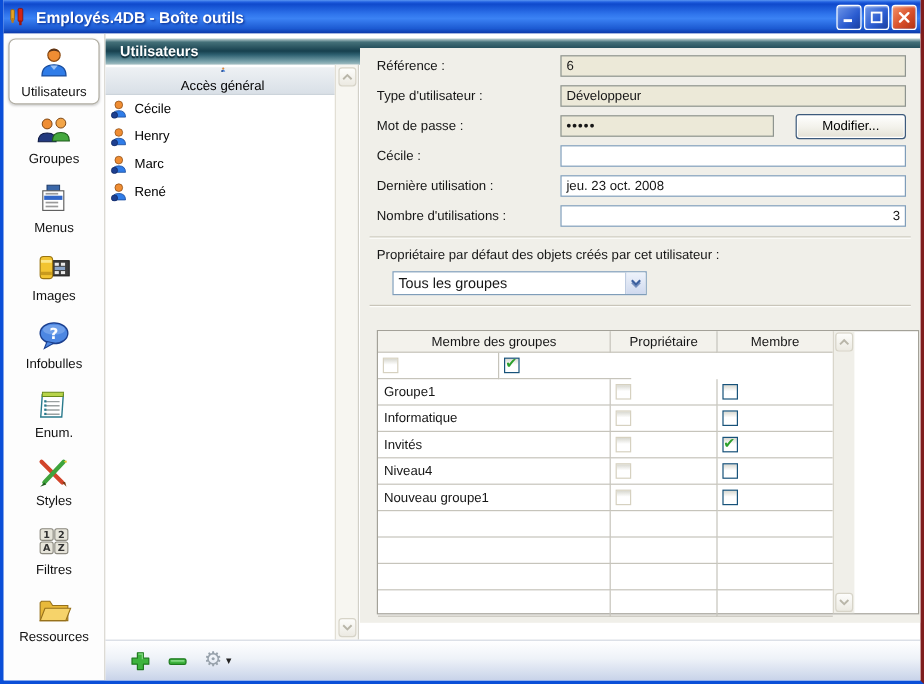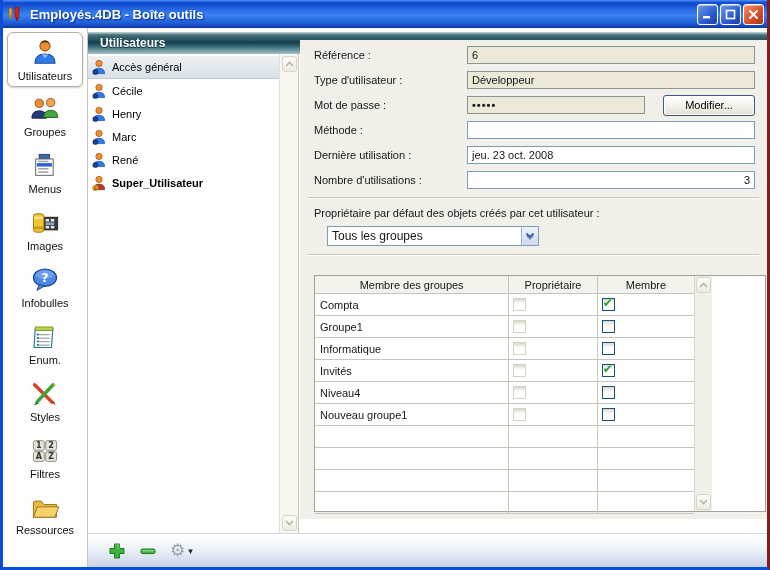--- a/index.html
+++ b/index.html
@@ -47,21 +47,21 @@
     color:#fff; font-weight:bold; font-size:12px; line-height:22px; padding-left:12px;
     text-shadow:0 1px 1px #0b2530;
   }
   
   .userlist {
     position:absolute; left:0; top:26px; width:211px; height:479px;
     background:#fff; border-right:1px solid #c8c5bb;
   }
   .user-rows { position:absolute; left:0; top:2px; right:19px; }
   .user-row { height:23px; display:flex; align-items:center; padding-left:4px; gap:6px; font-size:11px; }
-  .user-row.selected { background:linear-gradient(180deg,#eef1f4,#d9e0e7); border-bottom:1px solid #c0cad3; }
+  .user-row.selected { background:linear-gradient(180deg,#eef1f4,#d9e0e7); border-bottom:1px solid #c0cad3;flex-direction:column; }
   .user-row.bold { font-weight:bold; }
   .vscroll {
     position:absolute; right:0; top:0; width:19px; height:100%;
     background:#f7f6f1; border-left:1px solid #e2dfd5;
     display:flex; flex-direction:column; justify-content:space-between; align-items:center; padding:2px 0;
   }
   .scroll-btn {
     width:15px; height:16px; background:linear-gradient(180deg,#fdfdfb,#eceae2);
     border:1px solid #d7d4c8; border-radius:3px; display:flex; align-items:center; justify-content:center;
   }
@@ -336,29 +336,20 @@
           <span>Marc</span>
         </div>
         <div class="user-row">
           <svg width="14" height="16" viewBox="0 0 14 16">
               <circle cx="7" cy="4.4" r="3.2" fill="#ef8d33" stroke="#8a4a12" stroke-width="0.6"></circle>
               <path d="M1.4 14.6 q0-5.4 5.6-5.4 q5.6 0 5.6 5.4 z" fill="#2f7ce8" stroke="#1b4e9e" stroke-width="0.7"></path>
               <circle cx="3.4" cy="13" r="2.6" fill="#1d3f8f" stroke="#0e2256" stroke-width="0.5"></circle>
             </svg>
           <span>René</span>
         </div>
-        <div class="user-row bold">
-          <svg width="14" height="16" viewBox="0 0 14 16">
-              <circle cx="7" cy="4.4" r="3.2" fill="#ef8d33" stroke="#8a4a12" stroke-width="0.6"></circle>
-              <path d="M1.4 14.6 q0-5.4 5.6-5.4 q5.6 0 5.6 5.4 z" fill="#c23225" stroke="#6e140c" stroke-width="0.7"></path>
-              <circle cx="3.4" cy="13" r="2.8" fill="#e8c32a" stroke="#8a6a08" stroke-width="0.5"></circle>
-              <text x="3.4" y="15" font-size="4.6" font-weight="bold" fill="#b01c10" text-anchor="middle" font-family="DejaVu Sans">S</text>
-            </svg>
-          <span>Super_Utilisateur</span>
-        </div>
       </div>
       <div class="vscroll">
         <div class="scroll-btn">
           <svg width="9" height="6" viewBox="0 0 9 6">
               <path d="M1 5 L4.5 1.5 L8 5" fill="none" stroke="#b9b6a9" stroke-width="1.6"></path>
             </svg>
         </div>
         <div class="scroll-btn">
           <svg width="9" height="6" viewBox="0 0 9 6">
               <path d="M1 1 L4.5 4.5 L8 1" fill="none" stroke="#b9b6a9" stroke-width="1.6"></path>
@@ -376,21 +367,21 @@
       <div class="form-row">
         <label>Type d'utilisateur :</label>
         <div class="field">Développeur</div>
       </div>
       <div class="form-row">
         <label>Mot de passe :</label>
         <div class="field pwd">•••••</div>
         <div class="xp-btn">Modifier...</div>
       </div>
       <div class="form-row">
-        <label>Méthode :</label>
+        <label>Cécile :</label>
         <div class="field editable"></div>
       </div>
       <div class="form-row">
         <label>Dernière utilisation :</label>
         <div class="field editable">jeu. 23 oct. 2008</div>
       </div>
       <div class="form-row">
         <label>Nombre d'utilisations :</label>
         <div class="field editable num">3</div>
       </div>
@@ -413,21 +404,20 @@
 
       <div class="gtable">
         <div class="gcols">
           <div class="grow head">
             <div class="gcell name">Membre des groupes</div>
             <div class="gcell prop">Propriétaire</div>
             <div class="gcell memb">Membre</div>
           </div>
 
           <div class="grow">
-            <div class="gcell name">Compta</div>
             <div class="gcell prop">
                 <span class="cb disabled"></span>
               </div>
             <div class="gcell memb">
                 <span class="cb checked">
                   <span class="mark">✔</span>
                 </span>
               </div>
           </div>
           <div class="grow">

